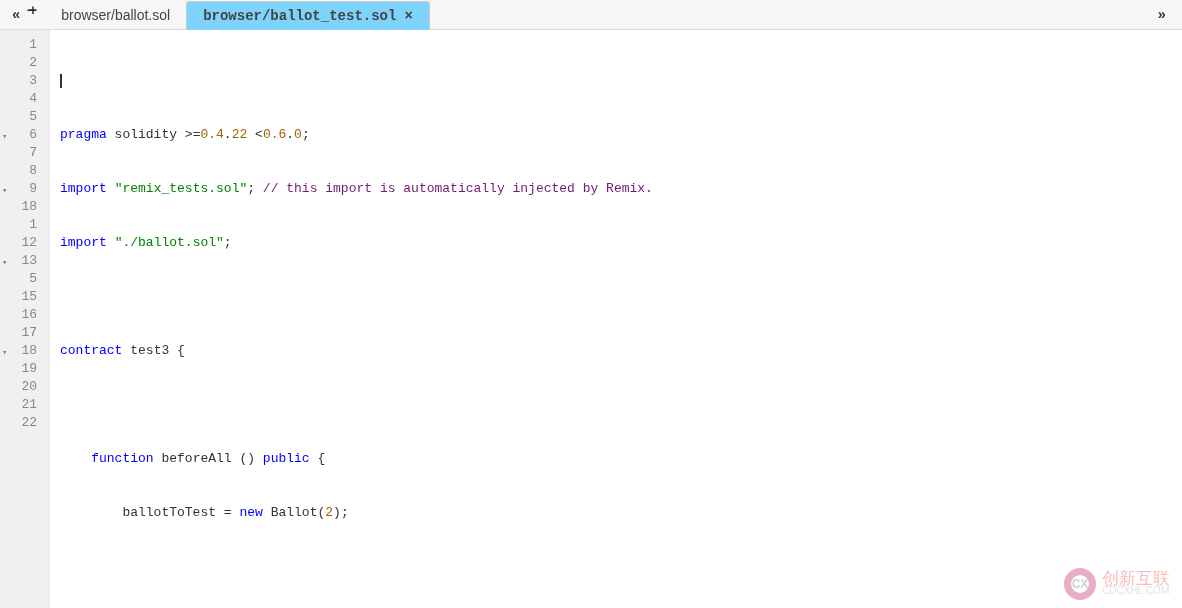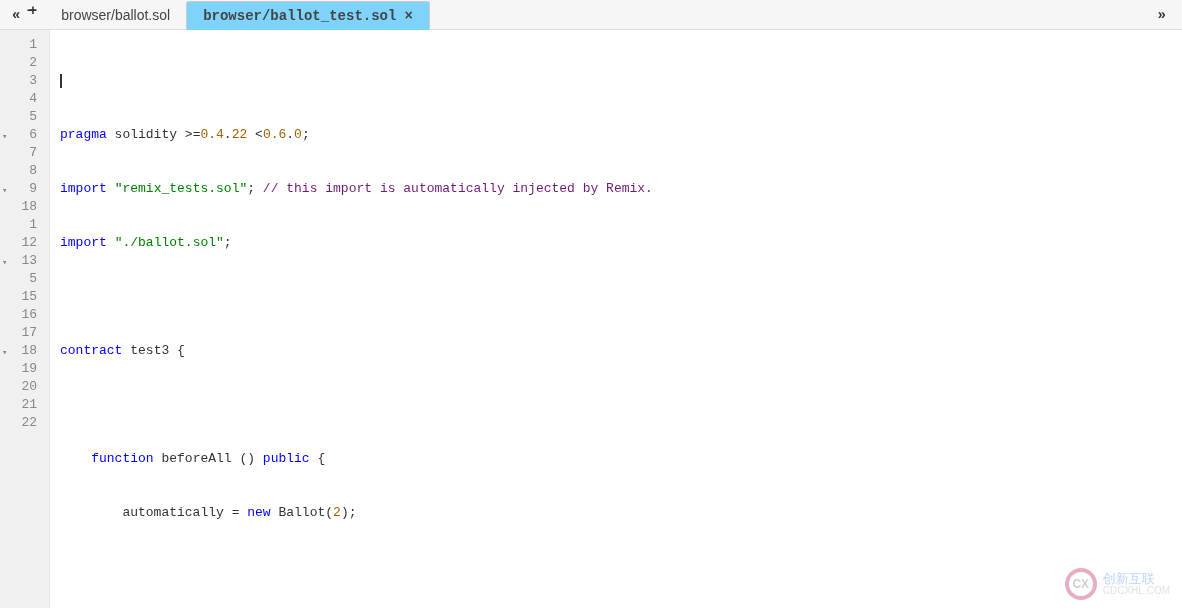--- a/index.html
+++ b/index.html
@@ -124,32 +124,32 @@
       right: 12px;
       opacity: 0.35;
       display: flex;
       align-items: center;
       gap: 6px;
       font-family: Arial, sans-serif;
     }
     .watermark-circle {
       width: 32px;
       height: 32px;
-      border: 4px solid #be185d;
+      border: 7px solid #be185d;
       border-radius: 50%;
       display: flex;
       align-items: center;
       justify-content: center;
       font-weight: bold;
       color: #777;
       font-size: 12px;
     }
     .watermark-text {
-      font-size: 13px;
-      color: #3b82f6;
+      font-size: 17px;
+      color: #ef4444;
       line-height: 12px;
     }
     .watermark-sub {
       font-size: 10px;
       color: #aaa;
     }
   </style>
 </head>
 <body>
 
@@ -200,21 +200,21 @@
   </div>
   <div class="code">
     <div class="code-line"><span class="cursor"></span></div>
     <div class="code-line"><span class="kw">pragma</span><span> solidity &gt;=</span><span class="num">0.4</span><span>.</span><span class="num">22</span><span> &lt;</span><span class="num">0.6</span><span>.</span><span class="num">0</span><span>;</span></div>
     <div class="code-line"><span class="kw">import</span><span> </span><span class="str">"remix_tests.sol"</span><span>; </span><span class="cmt">// this import is automatically injected by Remix.</span></div>
     <div class="code-line"><span class="kw">import</span><span> </span><span class="str">"./ballot.sol"</span><span>;</span></div>
     <div class="code-line"></div>
     <div class="code-line"><span class="kw">contract</span><span> test3 {</span></div>
     <div class="code-line"></div>
     <div class="code-line"><span>    </span><span class="kw">function</span><span> beforeAll () </span><span class="kw">public</span><span> {</span></div>
-    <div class="code-line"><span>        automatically = </span><span class="kw">new</span><span> Ballot(</span><span class="num">2</span><span>);</span></div>
+    <div class="code-line"><span>        ballotToTest = </span><span class="kw">new</span><span> Ballot(</span><span class="num">2</span><span>);</span></div>
     
     
     
     
     
     
     
     
     
     

